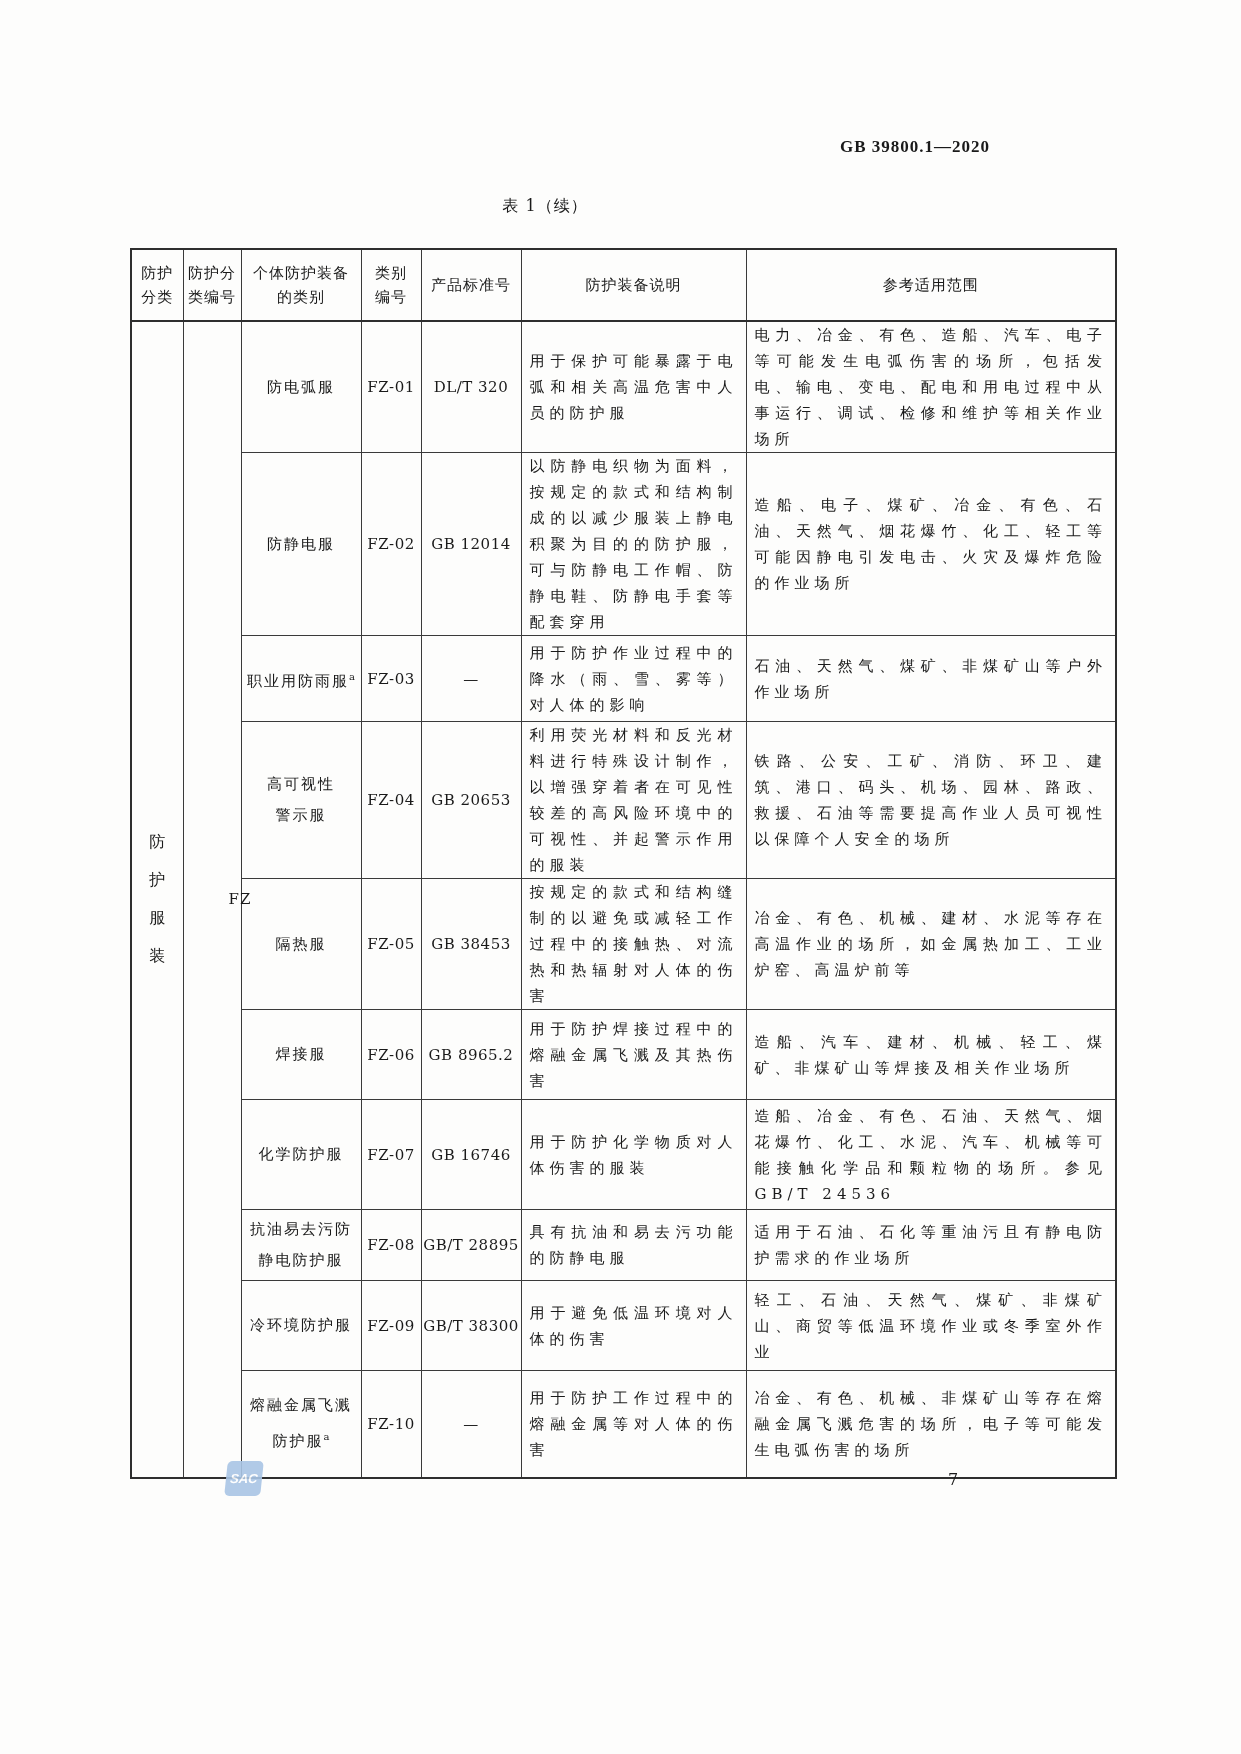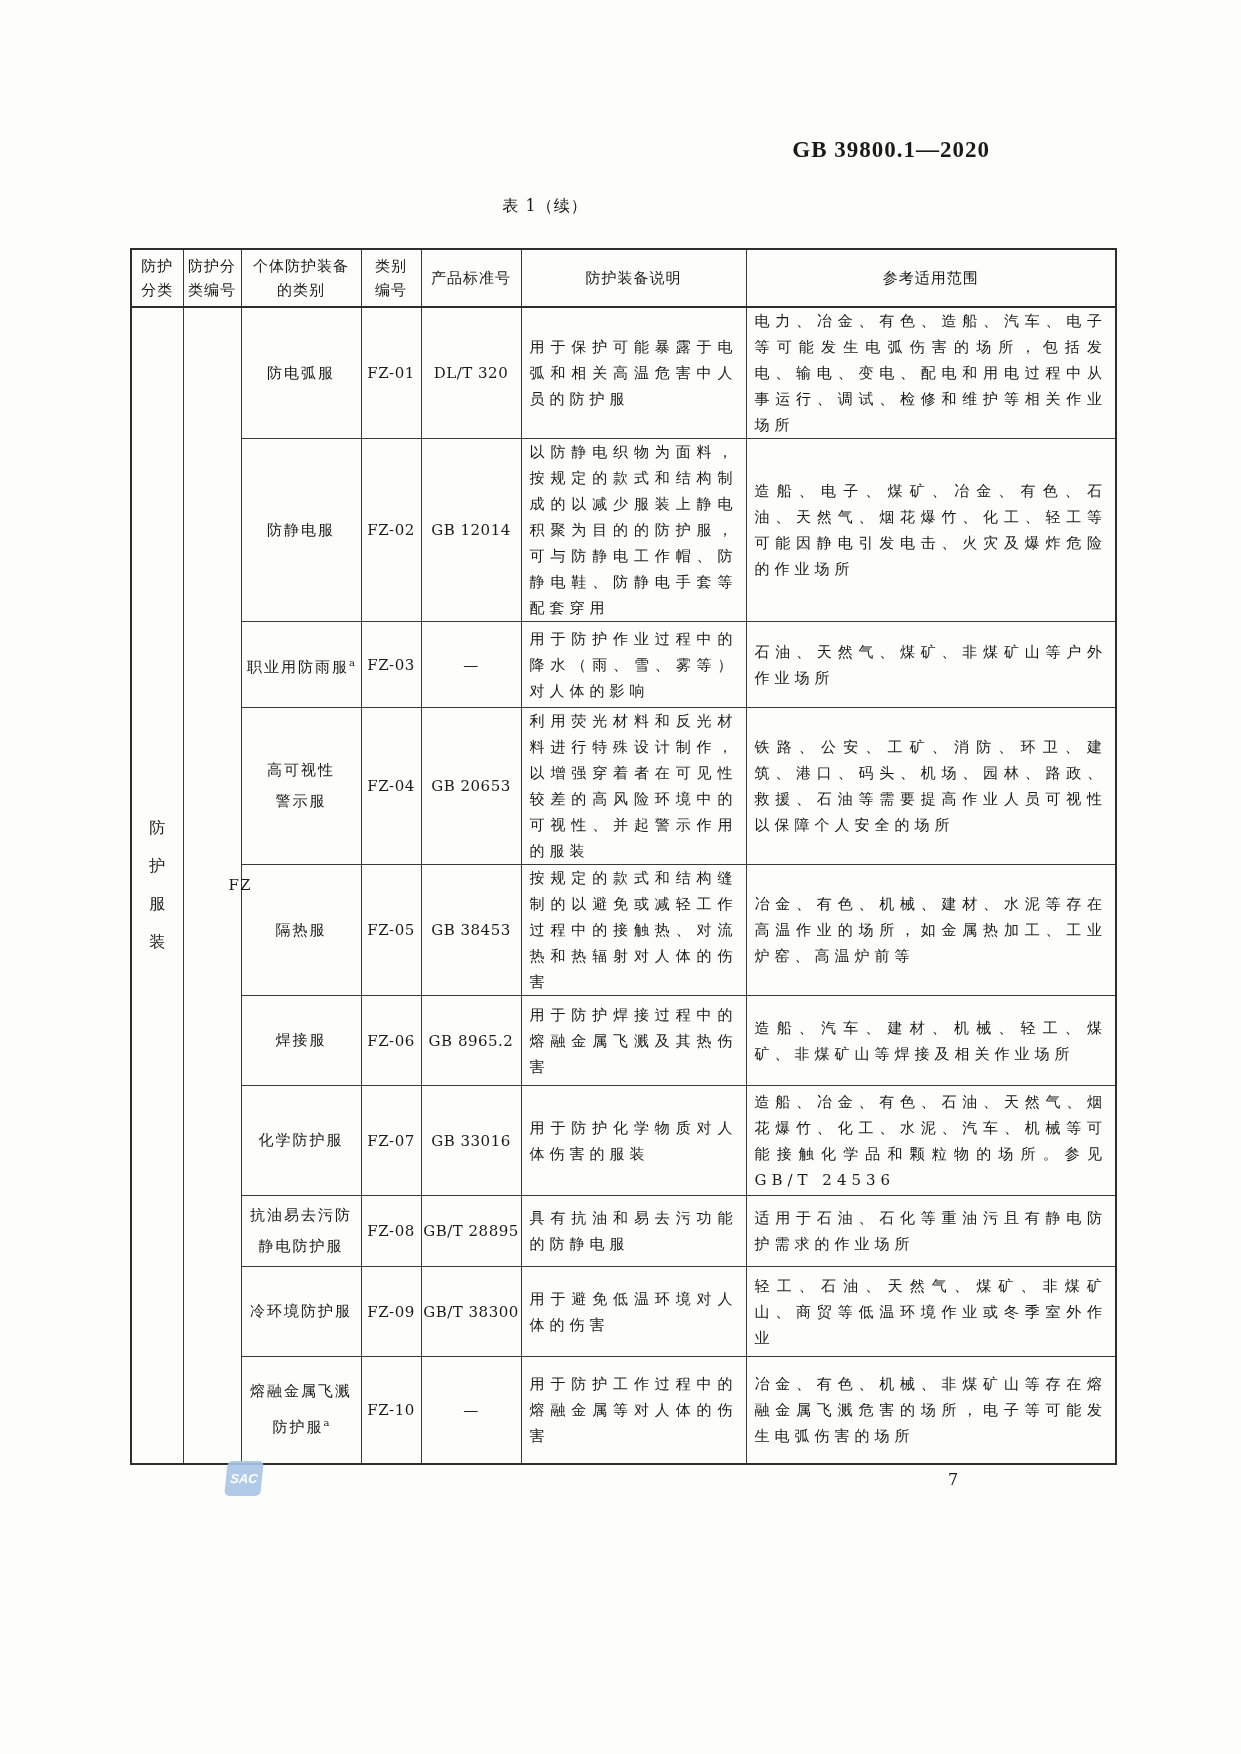--- a/index.html
+++ b/index.html
@@ -3,34 +3,34 @@
 <meta charset="utf-8">
 <style>
   html,body { margin:0; padding:0; background:#ffffff; }
   .page {
     position:relative; width:1241px; height:1754px; background:#fdfdfc;
     font-family:"DejaVu Serif","Liberation Serif",serif; color:#1a1a1a;
     overflow:hidden;
   }
   .doc-number {
     position:absolute; top:137px; right:251px;
-    font-size:23px; font-weight:bold; letter-spacing:1px;
+    font-size:17px; font-weight:bold; letter-spacing:1px;
     font-family:"Liberation Serif","DejaVu Serif",serif;
   }
   .table-title {
     position:absolute; top:196px; left:130px; width:830px;
     text-align:center; font-size:16px; letter-spacing:1px;
   }
   table.ppe {
     position:absolute; top:248px; left:130px; width:985px;
     border-collapse:collapse; table-layout:fixed;
     border:2px solid #2e2e2e;
   }
   .ppe th, .ppe td { border:1px solid #3a3a3a; font-weight:normal; }
-  .ppe thead tr { height:58px; border-bottom:2px solid #2e2e2e;margin-top:44px; }
+  .ppe thead tr { height:72px; border-bottom:2px solid #2e2e2e;margin-top:44px; }
   .ppe thead th {
     font-size:15px; letter-spacing:1px; padding:2px; line-height:24px;
     text-align:center; vertical-align:middle;
   }
   .cell-name { text-align:center; vertical-align:middle; font-size:15px; letter-spacing:2px; line-height:31px; padding:4px; }
   .cell-name sup { font-size:10px; letter-spacing:0; }
   .cell-code, .cell-std { text-align:center; vertical-align:middle; font-size:15px; letter-spacing:0.5px; }
   .cell-desc, .cell-scope {
     text-align:justify; vertical-align:middle;
     font-size:15px; letter-spacing:5px; line-height:26px; padding:0 8px;
@@ -122,21 +122,21 @@
         <tr style="height: 90px;">
           <td class="cell-name">焊接服</td>
           <td class="cell-code">FZ-06</td>
           <td class="cell-std">GB 8965.2</td>
           <td class="cell-desc">用于防护焊接过程中的熔融金属飞溅及其热伤害</td>
           <td class="cell-scope">造船、汽车、建材、机械、轻工、煤矿、非煤矿山等焊接及相关作业场所</td>
         </tr>
         <tr style="height: 110px;">
           <td class="cell-name">化学防护服</td>
           <td class="cell-code">FZ-07</td>
-          <td class="cell-std">GB 33016</td>
+          <td class="cell-std">GB 16746</td>
           <td class="cell-desc">用于防护化学物质对人体伤害的服装</td>
           <td class="cell-scope">造船、冶金、有色、石油、天然气、烟花爆竹、化工、水泥、汽车、机械等可能接触化学品和颗粒物的场所。参见 GB/T 24536</td>
         </tr>
         <tr style="height: 65px;">
           <td class="cell-name">抗油易去污防<br>静电防护服</td>
           <td class="cell-code">FZ-08</td>
           <td class="cell-std">GB/T 28895</td>
           <td class="cell-desc">具有抗油和易去污功能的防静电服</td>
           <td class="cell-scope">适用于石油、石化等重油污且有静电防护需求的作业场所</td>
         </tr>

